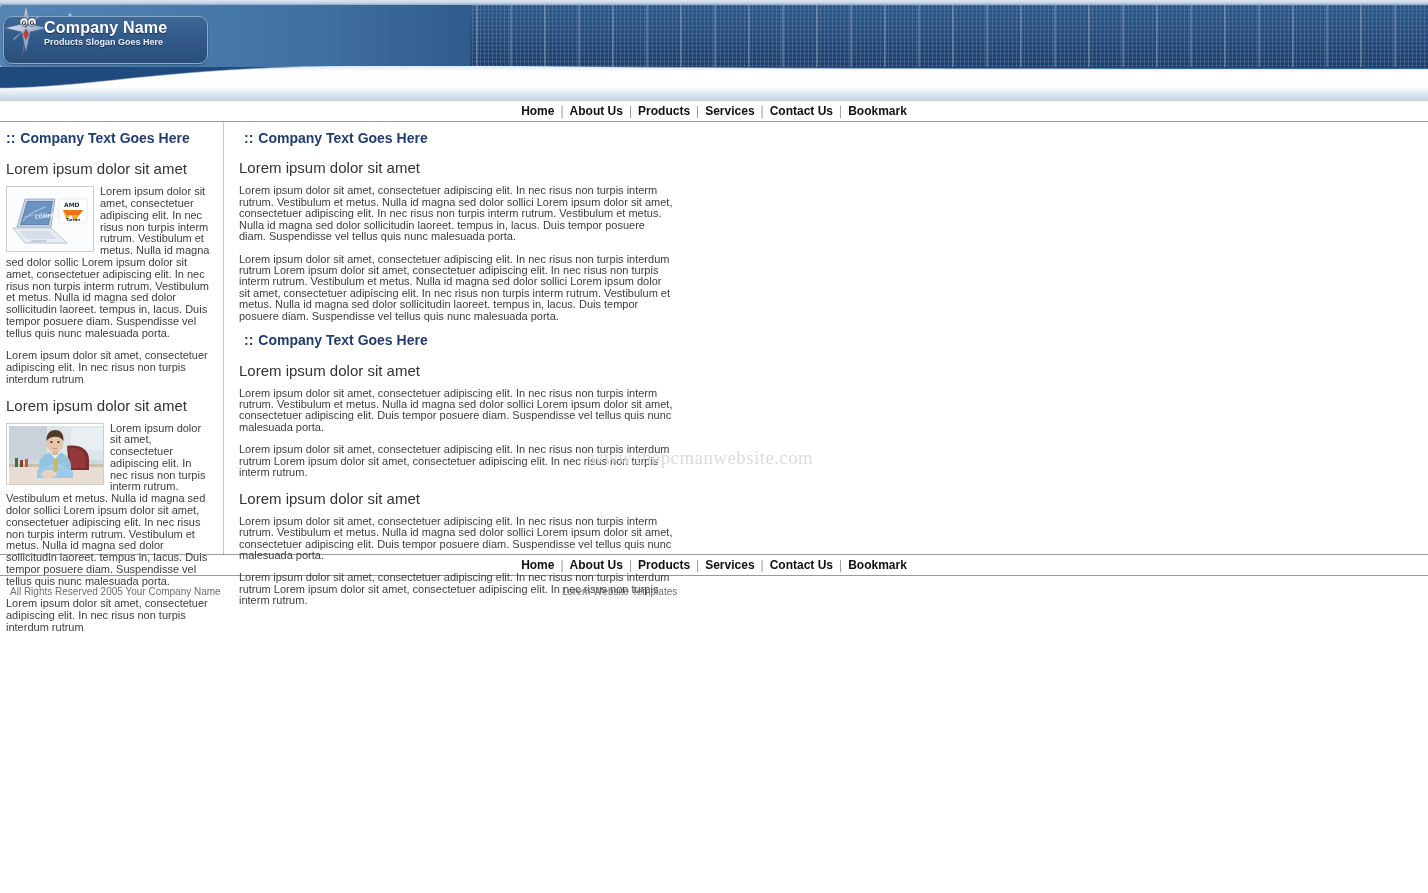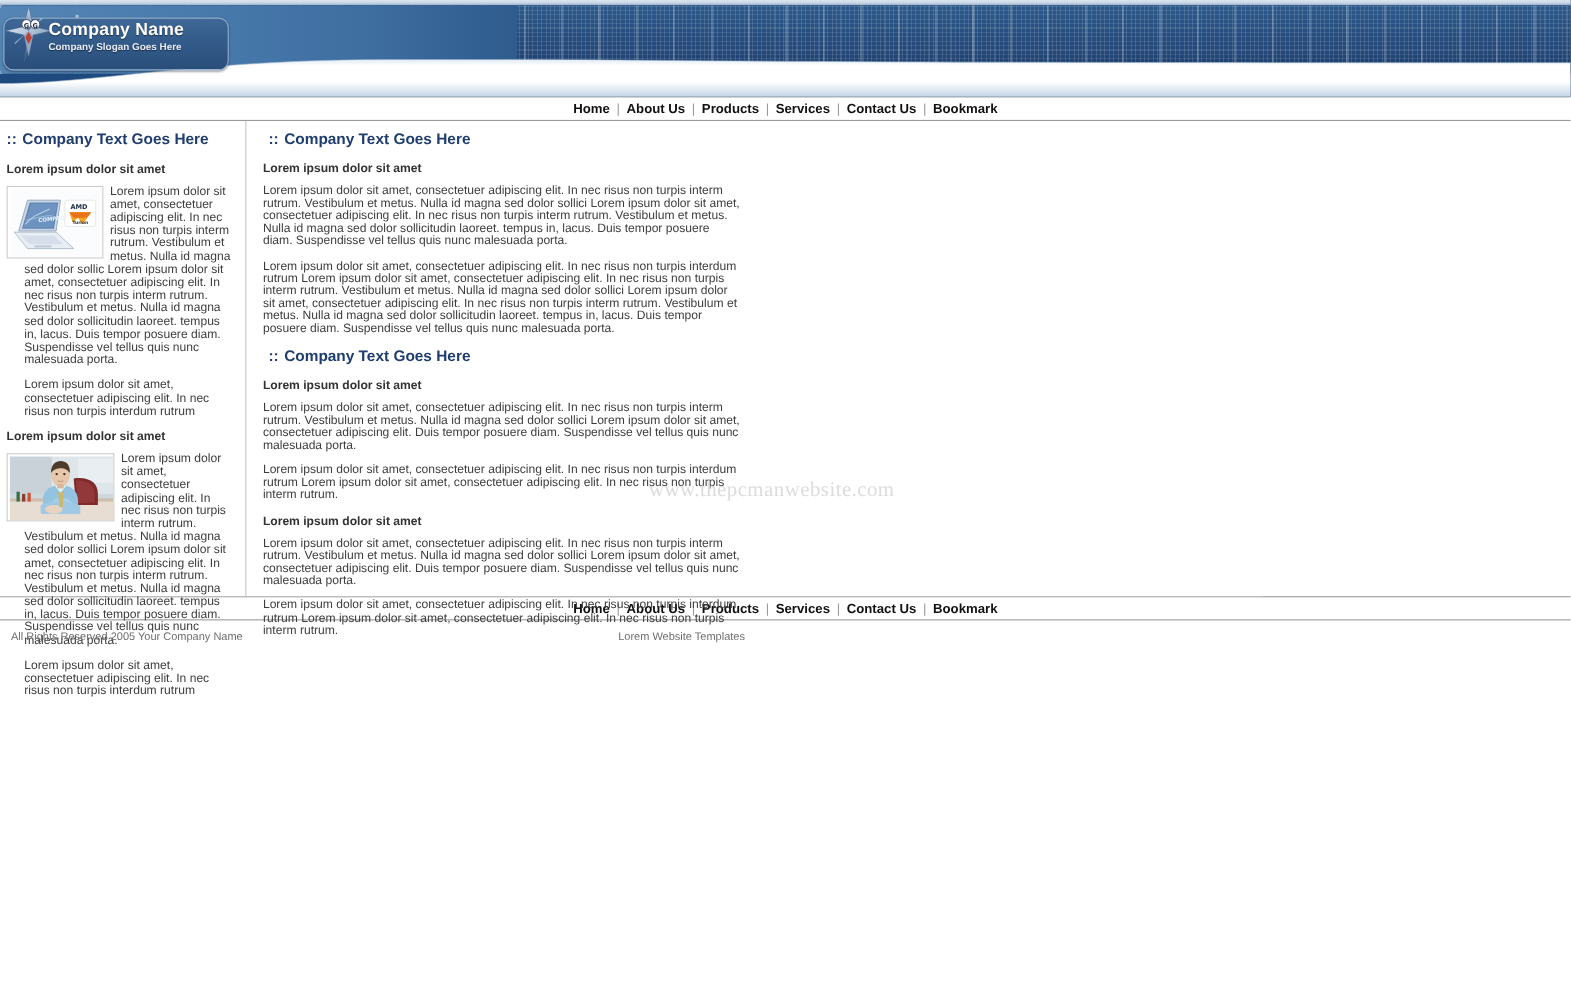--- a/index.html
+++ b/index.html
@@ -8,21 +8,21 @@
     width: 1428px; height: 893px;
     background: #ffffff;
     font-family: "Liberation Sans", sans-serif;
     overflow: hidden;
   }
 
   
   .banner {
     position: relative;
     width: 1428px;
-    height: 88px;
+    height: 100px;
     overflow: hidden;
     background: #1f4a7d;
   }
   .banner-top-line {
     position: absolute; left: 0; top: 0; width: 100%; height: 5px;
     background: linear-gradient(to bottom, #dde6f0 0%, #c6d5e6 55%, #8fa9c6 100%);
   }
   
   .banner-grid {
     position: absolute; left: 0; top: 5px; width: 1428px; height: 62px;
@@ -119,27 +119,27 @@
     position: relative;
   }
   .sec-title {
     font-size: 14px; font-weight: bold; color: #1f3d6e;
     margin: 0 0 14px 0; line-height: 1.1;
     font-family: "Liberation Sans", sans-serif;
   }
   .sec-title .colons { color: #1f3d6e; margin-right: 5px; }
   .col-main .sec-title { margin-left: 10px; margin-bottom: 13px; }
   .sub-title {
-    font-size: 11px; font-weight: bold; color: #333333;
+    font-size: 15px; font-weight: normal; color: #333333;
     margin: 0 0 9px 0;
   }
   .col-main .sub-title { margin-left: 5px; }
   p.body {
     font-size: 11px; color: #3d3d3d; line-height: 1.04;
-    margin: 0 0 11px 16px;
+    margin: 0 0 11px 0;
     font-family: "Liberation Sans", sans-serif;
   }
   .col-main p.body { margin-left: 5px; max-width: 435px; }
   .col-left p.body { line-height: 1.07; }
 
   
   .thumb {
     float: left;
     border: 1px solid #cccccc;
     background: #ffffff;
@@ -230,21 +230,21 @@
     <path d="M24,25 L27,30 L24,36 L21,30 Z" fill="#c0392b" opacity="0.95"></path>
 
     <circle cx="22" cy="18" r="4.2" fill="#ffffff" stroke="#2a3a52" stroke-width="0.8"></circle>
     <circle cx="30" cy="18" r="4.2" fill="#ffffff" stroke="#2a3a52" stroke-width="0.8"></circle>
     <text x="22" y="21" font-family="DejaVu Sans, sans-serif" font-size="6" font-weight="bold" fill="#1b2c44" text-anchor="middle">G</text>
     <text x="30" y="21" font-family="DejaVu Sans, sans-serif" font-size="6" font-weight="bold" fill="#1b2c44" text-anchor="middle">G</text>
   </svg>
 
   <div class="logo-text-wrap">
     <div class="company-name">Company Name</div>
-    <div class="company-slogan">Company Slogan Goes Here</div>
+    <div class="company-slogan">Products Slogan Goes Here</div>
   </div>
 </div>
 
 <div class="nav-bar top">
   <div class="nav-inner">
     <a class="nav-link" href="#">Home</a>
     <span class="nav-sep">|</span>
     <a class="nav-link" href="#">About Us</a>
     <span class="nav-sep">|</span>
     <a class="nav-link" href="#">Products</a>

